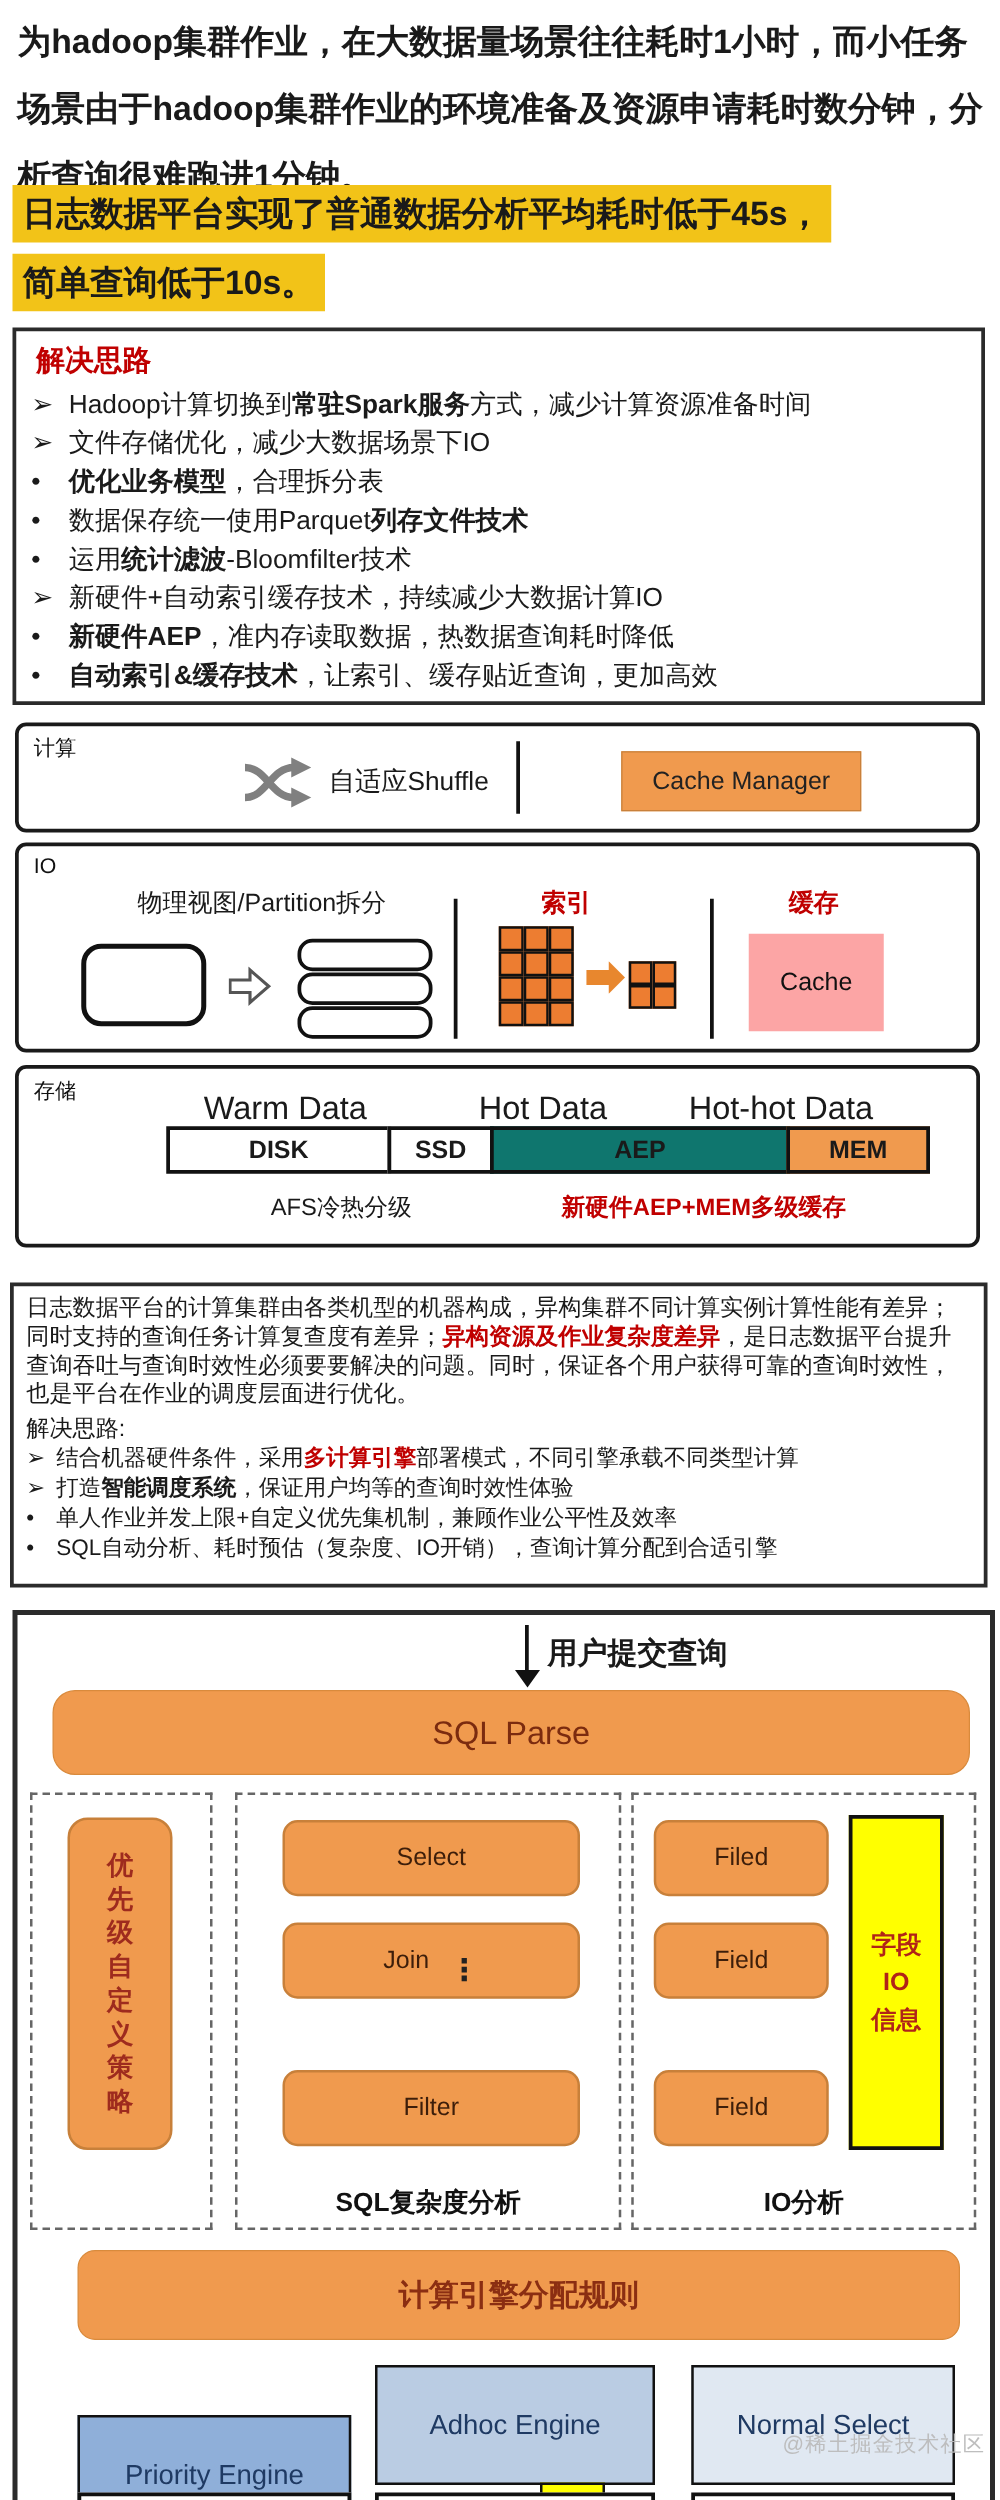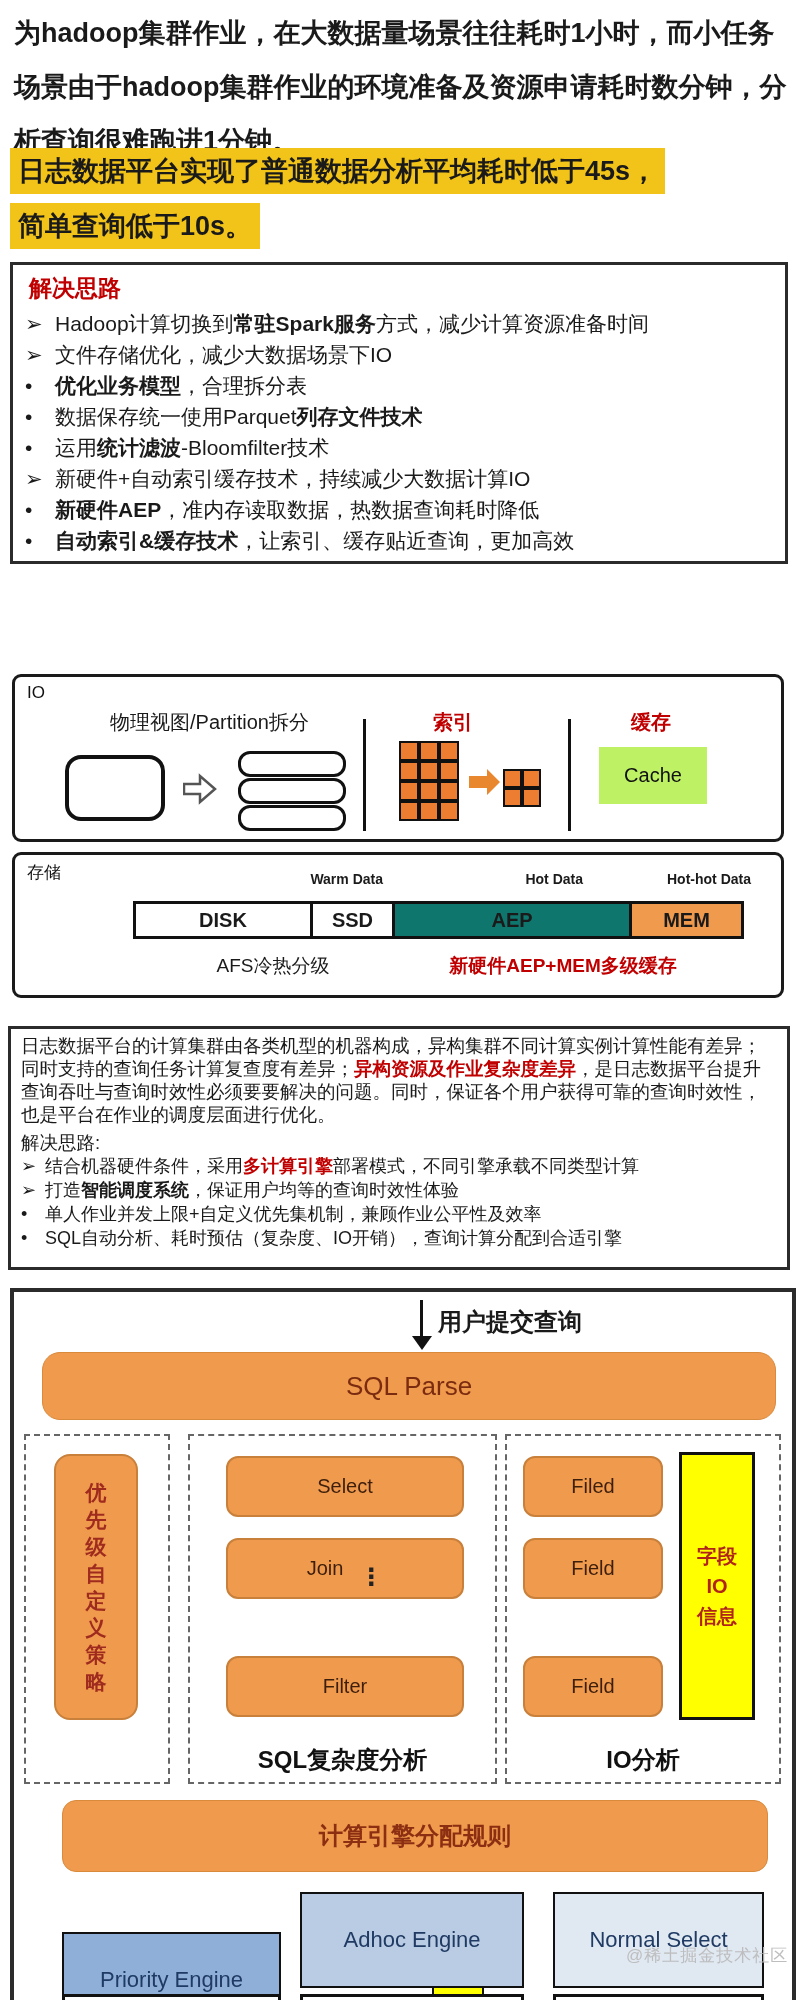--- a/index.html
+++ b/index.html
@@ -45,25 +45,25 @@
   .stack-pill{width:102px;height:20px;border:3.5px solid #111;border-radius:12px;background:#fff;margin-bottom:1px;}
   .io-div1{position:absolute;left:348px;top:42px;width:3px;height:112px;background:#111;}
   .io-div2{position:absolute;left:553px;top:42px;width:3px;height:112px;background:#111;}
   .index-label{position:absolute;left:378px;top:32px;width:120px;text-align:center;font-size:20px;font-weight:bold;color:#C00000;}
   .cache-label{position:absolute;left:576px;top:32px;width:120px;text-align:center;font-size:20px;font-weight:bold;color:#C00000;}
   .grid{display:grid;}
   .grid-large{position:absolute;left:384px;top:64px;grid-template-columns:repeat(3,20px);grid-auto-rows:20px;}
   .grid-small{position:absolute;left:488px;top:92px;grid-template-columns:repeat(2,19px);grid-auto-rows:19px;}
   .grid .cell{background:#ED7D31;border:2px solid #111;box-sizing:border-box;}
   .index-arrow{position:absolute;left:454px;top:92px;}
-  .cache-box{position:absolute;left:584px;top:70px;width:108px;height:57px;background:#bef264;
+  .cache-box{position:absolute;left:584px;top:70px;width:108px;height:78px;background:#fca5a5;
              display:flex;align-items:center;justify-content:center;font-size:20px;color:#111;}
 
   
-  .tier-header{position:absolute;top:16px;font-size:14px;font-weight:bold;text-align:right;}
+  .tier-header{position:absolute;top:16px;font-size:26px;font-weight:normal;text-align:left;}
   .th-warm{left:148px;width:220px;}
   .th-hot{left:368px;width:200px;}
   .th-hothot{left:536px;width:200px;}
   .storage-bar{position:absolute;left:118px;top:46px;display:flex;}
   .bar-seg{box-sizing:border-box;border:3px solid #111;height:38px;display:flex;align-items:center;justify-content:center;
            font-size:20px;font-weight:bold;}
   .bar-seg + .bar-seg{margin-left:-3px;}
   .seg-disk{width:180px;background:#fff;}
   .seg-ssd{width:85px;background:#fff;}
   .seg-aep{width:240px;background:#0f766e;}
@@ -98,21 +98,21 @@
   .sb-join{top:102px;}
   .sb-filter{top:220px;}
   .join-dots{font-size:24px;font-weight:bold;margin-left:16px;margin-top:16px;color:#222;}
   .fieldbox{left:16px;width:140px;height:61px;}
   .fb1{top:20px;}
   .fb2{top:102px;}
   .fb3{top:220px;}
   .field-io{position:absolute;left:172px;top:16px;width:76px;height:268px;background:#FFFF00;border:3px solid #111;box-sizing:border-box;
             display:flex;align-items:center;justify-content:center;text-align:center;font-size:20px;font-weight:bold;color:#B02418;
             white-space:pre-line;line-height:30px;}
-  .col-label{position:absolute;bottom:6px;left:0;width:100%;text-align:center;font-size:24px;font-weight:bold;color:#111;}
+  .col-label{position:absolute;bottom:6px;left:0;width:100%;text-align:center;font-size:21px;font-weight:bold;color:#111;}
   .rule-bar{position:absolute;left:48px;top:508px;width:706px;height:72px;background:#F09A4E;border:1px solid #D98A3C;border-radius:14px;
             display:flex;align-items:center;justify-content:center;font-size:24px;font-weight:bold;color:#8B2E12;box-sizing:border-box;}
   .engine{position:absolute;top:600px;height:96px;border:2.5px solid #111;display:flex;align-items:center;justify-content:center;
           font-size:22px;color:#1F3A63;box-sizing:border-box;}
   .eng1{left:48px;width:219px;background:#8FAFD9;margin-top:40px;}
   .eng2{left:286px;width:224px;background:#BACCE3;}
   .eng3{left:539px;width:211px;background:#E0E8F2;}
   .next-row-box{position:absolute;top:702px;height:28px;border:3px solid #111;background:#fff;box-sizing:border-box;}
   .nr1{left:48px;width:219px;}
   .nr2{left:286px;width:224px;}
@@ -160,20 +160,34 @@
           <span class="b-marker">•</span>
           <span class="b-text"><span class="b">新硬件AEP</span><span>，准内存读取数据，热数据查询耗时降低</span></span>
         </div>
         <div class="b-row">
           <span class="b-marker">•</span>
           <span class="b-text"><span class="b">自动索引&amp;缓存技术</span><span>，让索引、缓存贴近查询，更加高效</span></span>
         </div>
       </div>
   </div>
 
+  <div class="card compute-card">
+    <div class="card-label">计算</div>
+    <span class="shuffle-icon">
+      <svg width="58" height="42" viewBox="0 0 58 42">
+        <path d="M3 33 C20 33 24 9 42 9" fill="none" stroke="#808080" stroke-width="6"></path>
+        <path d="M3 9 C20 9 24 33 42 33" fill="none" stroke="#808080" stroke-width="6"></path>
+        <polygon points="40,1 56,9 40,17" fill="#808080"></polygon>
+        <polygon points="40,25 56,33 40,41" fill="#808080"></polygon>
+      </svg>
+    </span>
+    <div class="shuffle-label">自适应Shuffle</div>
+    <div class="compute-divider"></div>
+    <div class="cache-manager">Cache Manager</div>
+  </div>
 
   <div class="card io-card">
     <div class="card-label">IO</div>
     <div class="partition-title">物理视图/Partition拆分</div>
     <div class="table-shape"></div>
     <span class="hollow-arrow">
       <svg width="34" height="32" viewBox="0 0 34 32">
         <polygon points="1,11 17,11 17,3 32,16 17,29 17,21 1,21" fill="#fff" stroke="#555" stroke-width="2.5"></polygon>
       </svg>
     </span>

